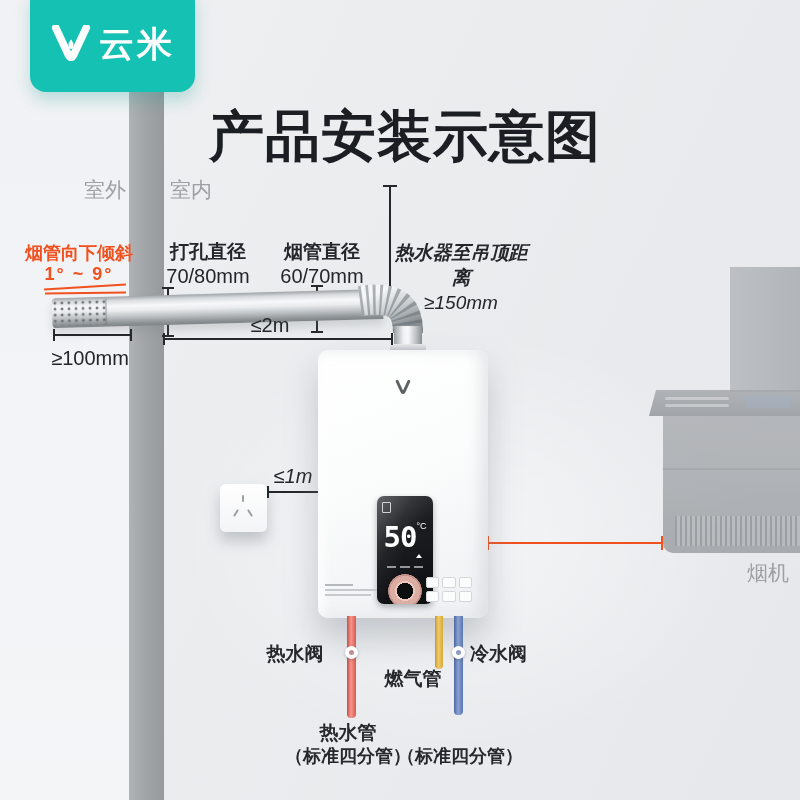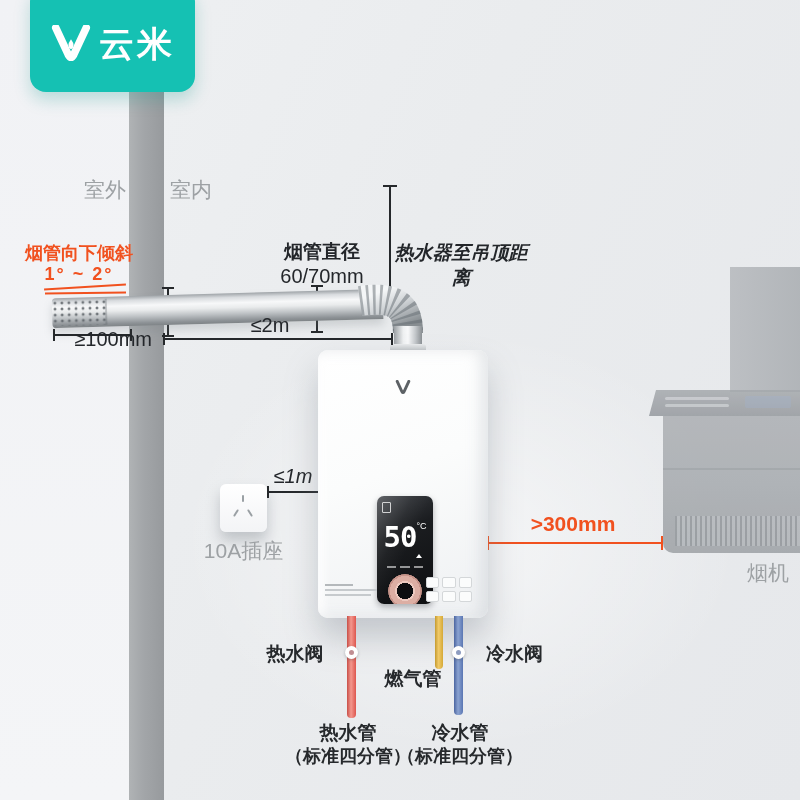--- a/index.html
+++ b/index.html
@@ -51,21 +51,21 @@
   .lbl-hole{left:160px;top:239px;width:96px;}
   .lbl-flue{left:274px;top:239px;width:96px;}
   .lbl-ceiling{left:392px;top:240px;width:138px;font-size:17px;font-style:italic;}
   .lbl-ceiling .val{font-size:19px;}
 
   .dim-ceiling{left:383px;top:185px;width:14px;height:105px;}
   .marker-hole{left:162px;top:287px;height:46px;}
   .marker-flue{left:311px;top:285px;height:44px;}
 
   .dim-100{left:53px;top:329px;width:75px;}
-  .txt-100{left:28px;top:328px;width:124px;text-align:right;}
+  .txt-100{left:28px;top:347px;width:124px;text-align:center;}
   .dim-2m{left:163px;top:333px;width:226px;}
   .txt-2m{left:240px;top:314px;width:60px;text-align:center;}
   .dim-1m{left:267px;top:486px;width:51px;}
   .txt-1m{left:262px;top:465px;width:62px;text-align:center;font-style:italic;}
   .dim-300{left:487px;top:536px;width:172px;height:14px;}
   .txt-300{left:495px;top:512px;width:156px;text-align:center;font-size:21px;}
 
   
   .pipe-h{left:52px;top:289px;width:331px;height:30px;border-radius:4px 0 0 4px;
           transform:rotate(-1.6deg);transform-origin:100% 50%;
@@ -148,21 +148,21 @@
   .valve{width:13px;height:13px;border-radius:50%;background:#fff;box-shadow:0 1px 3px rgba(60,64,70,.35);}
   .valve::after{content:"";position:absolute;left:4px;top:4px;width:5px;height:5px;border-radius:50%;}
   .valve-hot{left:345px;top:646px;}
   .valve-hot::after{background:#c08e92;}
   .valve-cold{left:452px;top:646px;}
   .valve-cold::after{background:#8d9cc0;}
 
   .lbl-conn{font-size:19px;font-weight:600;color:#26292c;}
   .lbl-hot-valve{left:250px;top:641px;width:90px;text-align:center;}
   .lbl-gas{left:382px;top:666px;width:62px;text-align:center;}
-  .lbl-cold-valve{left:486px;top:641px;width:62px;}
+  .lbl-cold-valve{left:470px;top:641px;width:62px;}
   .lbl-hot-pipe{left:288px;top:720px;width:120px;text-align:center;}
   .lbl-hot-spec{left:276px;top:744px;width:144px;text-align:center;font-size:18px;}
   .lbl-cold-pipe{left:400px;top:720px;width:120px;text-align:center;}
   .lbl-cold-spec{left:388px;top:744px;width:144px;text-align:center;font-size:18px;}
 </style>
 </head>
 <body>
 
 <div class="canvas">
 
@@ -171,35 +171,41 @@
   <div class="abs wall"></div>
 
   <div class="abs logo-sign">
     <svg viewBox="0 0 44 40">
       <path d="M6 3 L19 31 Q22 37 25 31 L38 3" fill="none" stroke="#ffffff" stroke-width="8" stroke-linecap="round"></path>
       <path d="M22 15 q5.5 7.5 0 10.5 q-5.5 -3 0 -10.5" fill="#ffffff"></path>
     </svg>
     <span class="logo-text">云米</span>
   </div>
 
+  <div class="abs title">产品安装示意图</div>
 
   <span class="abs t-gray lbl-outdoor">室外</span>
   <span class="abs t-gray lbl-indoor">室内</span>
 
   <div class="abs t-orange lbl-slope1">烟管向下倾斜</div>
-  <div class="abs t-orange lbl-slope2">1° ~ 2°</div>
+  <div class="abs t-orange lbl-slope2">1° ~ 9°</div>
   <div class="abs slope-line-a"></div>
   <div class="abs slope-line-b"></div>
 
+  <div class="abs lbl-2line lbl-hole">
+    <div class="t-dark">打孔直径</div>
+    <div class="t-num">70/80mm</div>
+  </div>
   <div class="abs lbl-2line lbl-flue">
     <div class="t-dark">烟管直径</div>
     <div class="t-num">60/70mm</div>
   </div>
   <div class="abs lbl-2line lbl-ceiling">
     <div class="t-dark">热水器至吊顶距离</div>
+    <div class="t-num val">≥150mm</div>
   </div>
 
   <div class="abs dim-v dim-ceiling"></div>
   <div class="abs dim-v marker-hole"></div>
   <div class="abs dim-v marker-flue"></div>
 
   <div class="abs pipe-h">
     <div class="pipe-cap"></div>
   </div>
   <svg class="abs elbow" viewBox="0 0 120 90">
@@ -219,38 +225,36 @@
   <div class="abs dim-h dim-100"></div>
   <div class="abs t-num txt-100">≥100mm</div>
   <div class="abs dim-h dim-2m"></div>
   <div class="abs t-num txt-2m">≤2m</div>
 
   <div class="abs socket">
     <i class="p-ground"></i>
     <i class="p-left"></i>
     <i class="p-right"></i>
   </div>
-  <div class="abs t-gray lbl-socket">10A插座</div>
   <div class="abs dim-h dim-1m"></div>
   <div class="abs t-num txt-1m">≤1m</div>
 
   <div>
     <div class="abs hood hood-chimney"></div>
     <div class="abs hood hood-canopy">
       <i class="hc-1"></i>
       <i class="hc-2"></i>
       <i class="hc-d"></i>
     </div>
     <div class="abs hood hood-body">
       <div class="hood-vents"></div>
     </div>
   </div>
   <div class="abs t-gray lbl-hood">烟机</div>
 
-  <div class="abs t-orange txt-300">&gt;300mm</div>
   <div class="abs dim-h dim-orange dim-300"></div>
 
   <div class="abs heater">
     <svg class="heater-mark" viewBox="0 0 44 40">
       <path d="M6 3 L19 31 Q22 37 25 31 L38 3" fill="none" stroke="#41464b" stroke-width="8" stroke-linecap="round"></path>
     </svg>
     <div class="panel">
       <i class="panel-icon"></i>
       <div class="temp">
         <span class="temp-val">50</span><span class="temp-unit">°C</span>
@@ -282,16 +286,15 @@
   <div class="abs pipe-gas"></div>
   <div class="abs pipe-cold"></div>
   <div class="abs valve valve-hot"></div>
   <div class="abs valve valve-cold"></div>
 
   <div class="abs lbl-conn lbl-hot-valve">热水阀</div>
   <div class="abs lbl-conn lbl-gas">燃气管</div>
   <div class="abs lbl-conn lbl-cold-valve">冷水阀</div>
   <div class="abs lbl-conn lbl-hot-pipe">热水管</div>
   <div class="abs lbl-conn lbl-hot-spec">（标准四分管）</div>
-  <div class="abs lbl-conn lbl-cold-pipe">冷水管</div>
   <div class="abs lbl-conn lbl-cold-spec">（标准四分管）</div>
 
 </div>
 
 </body></html>

